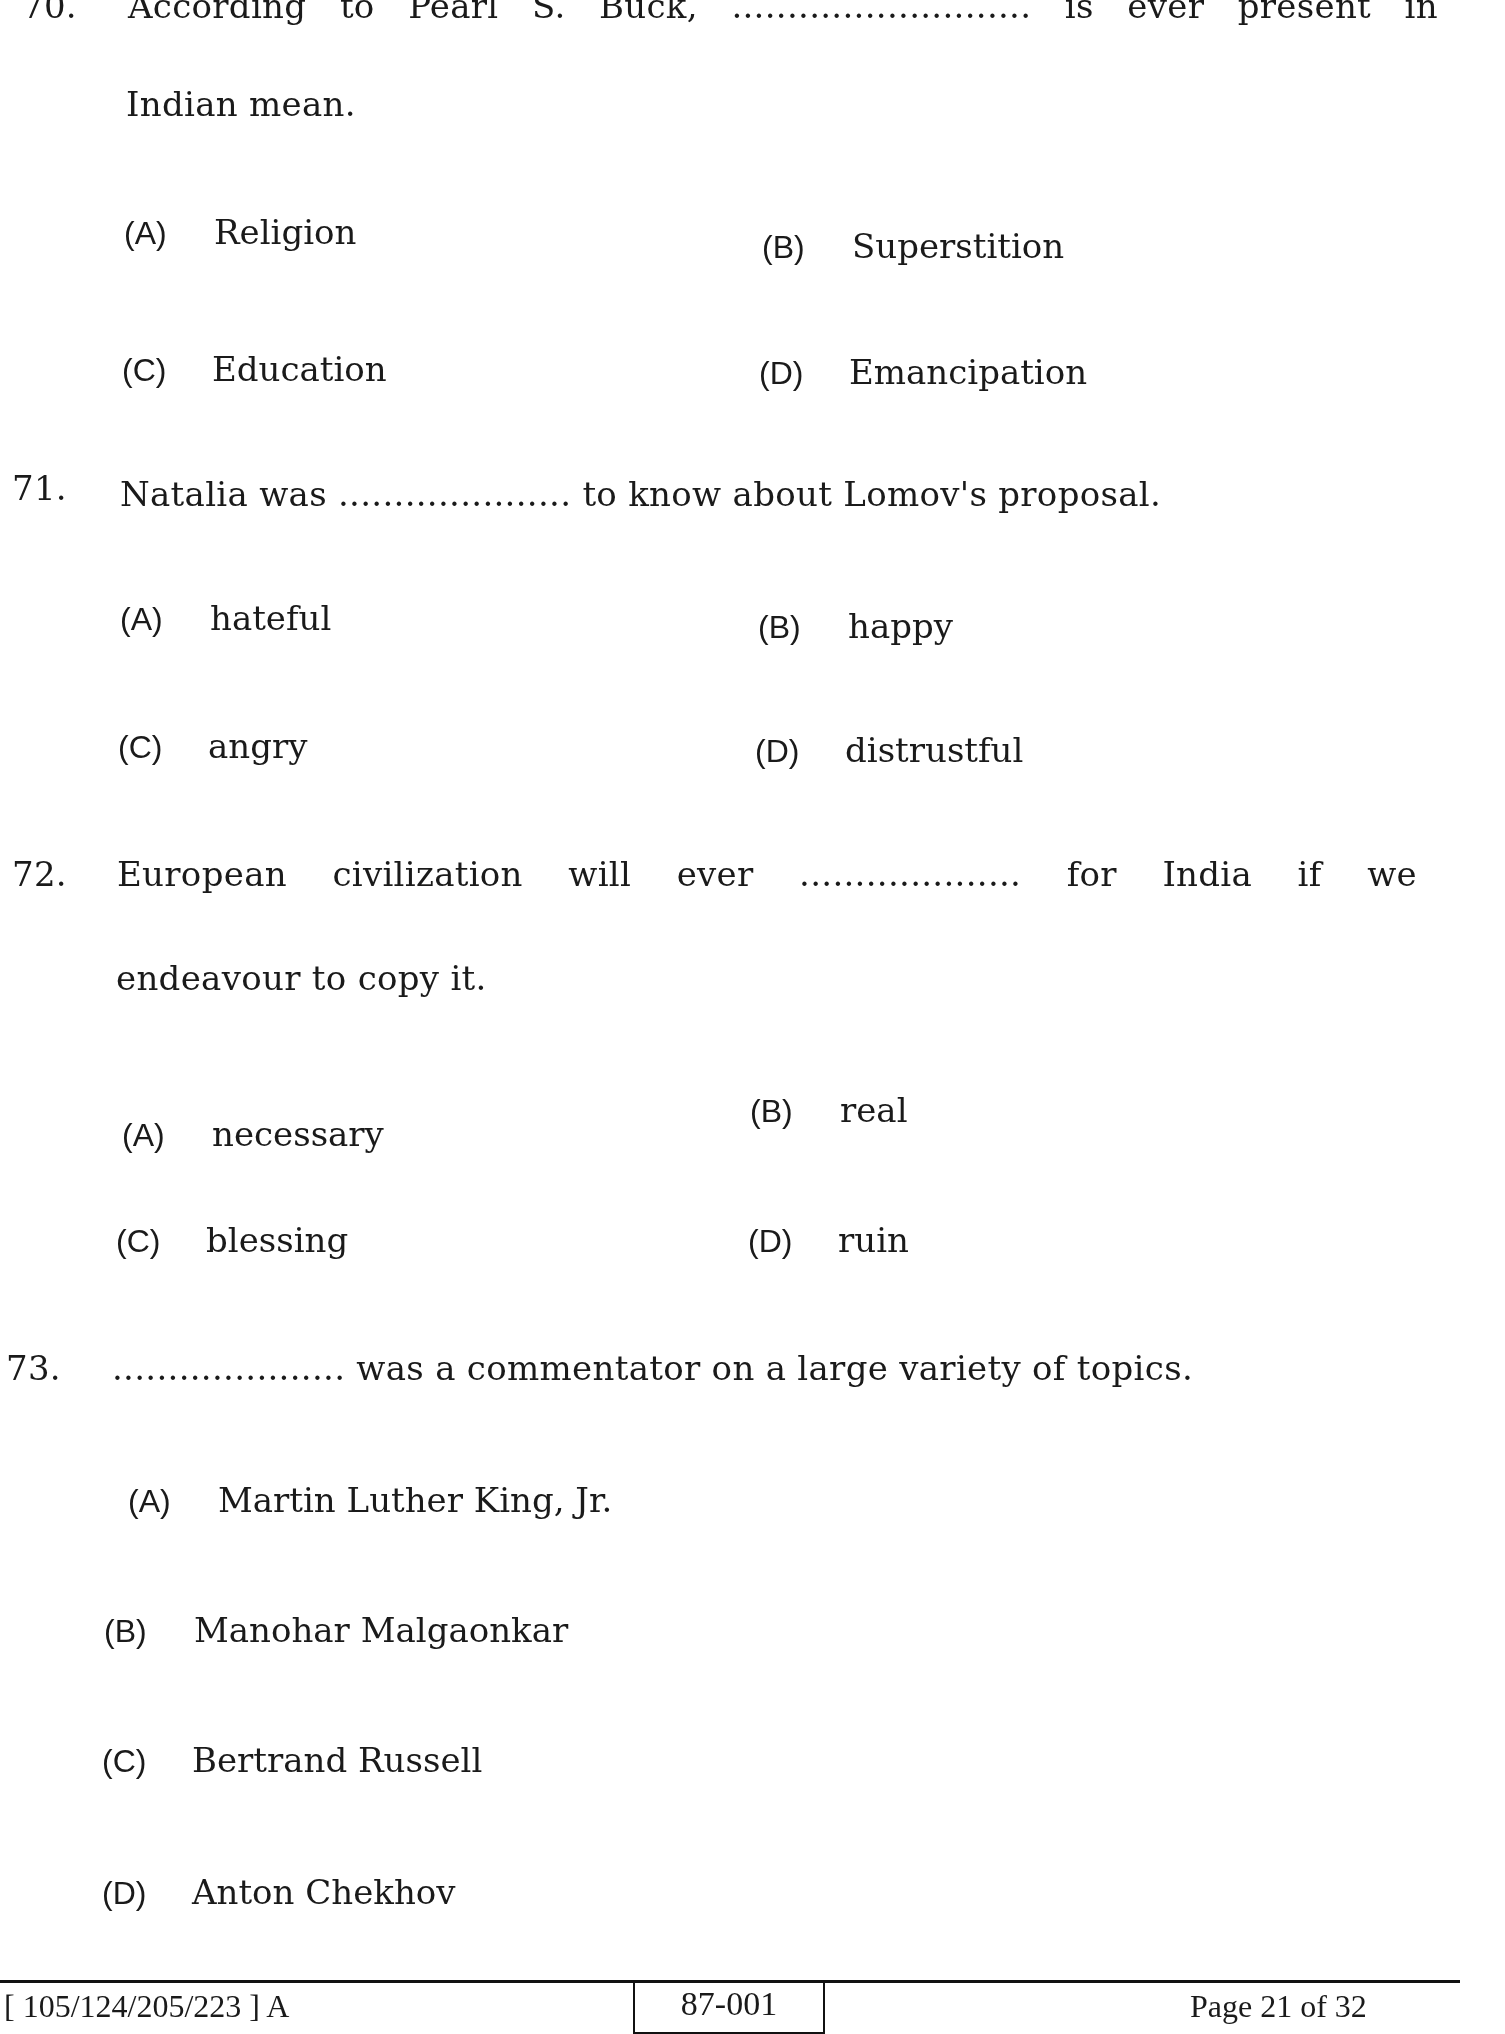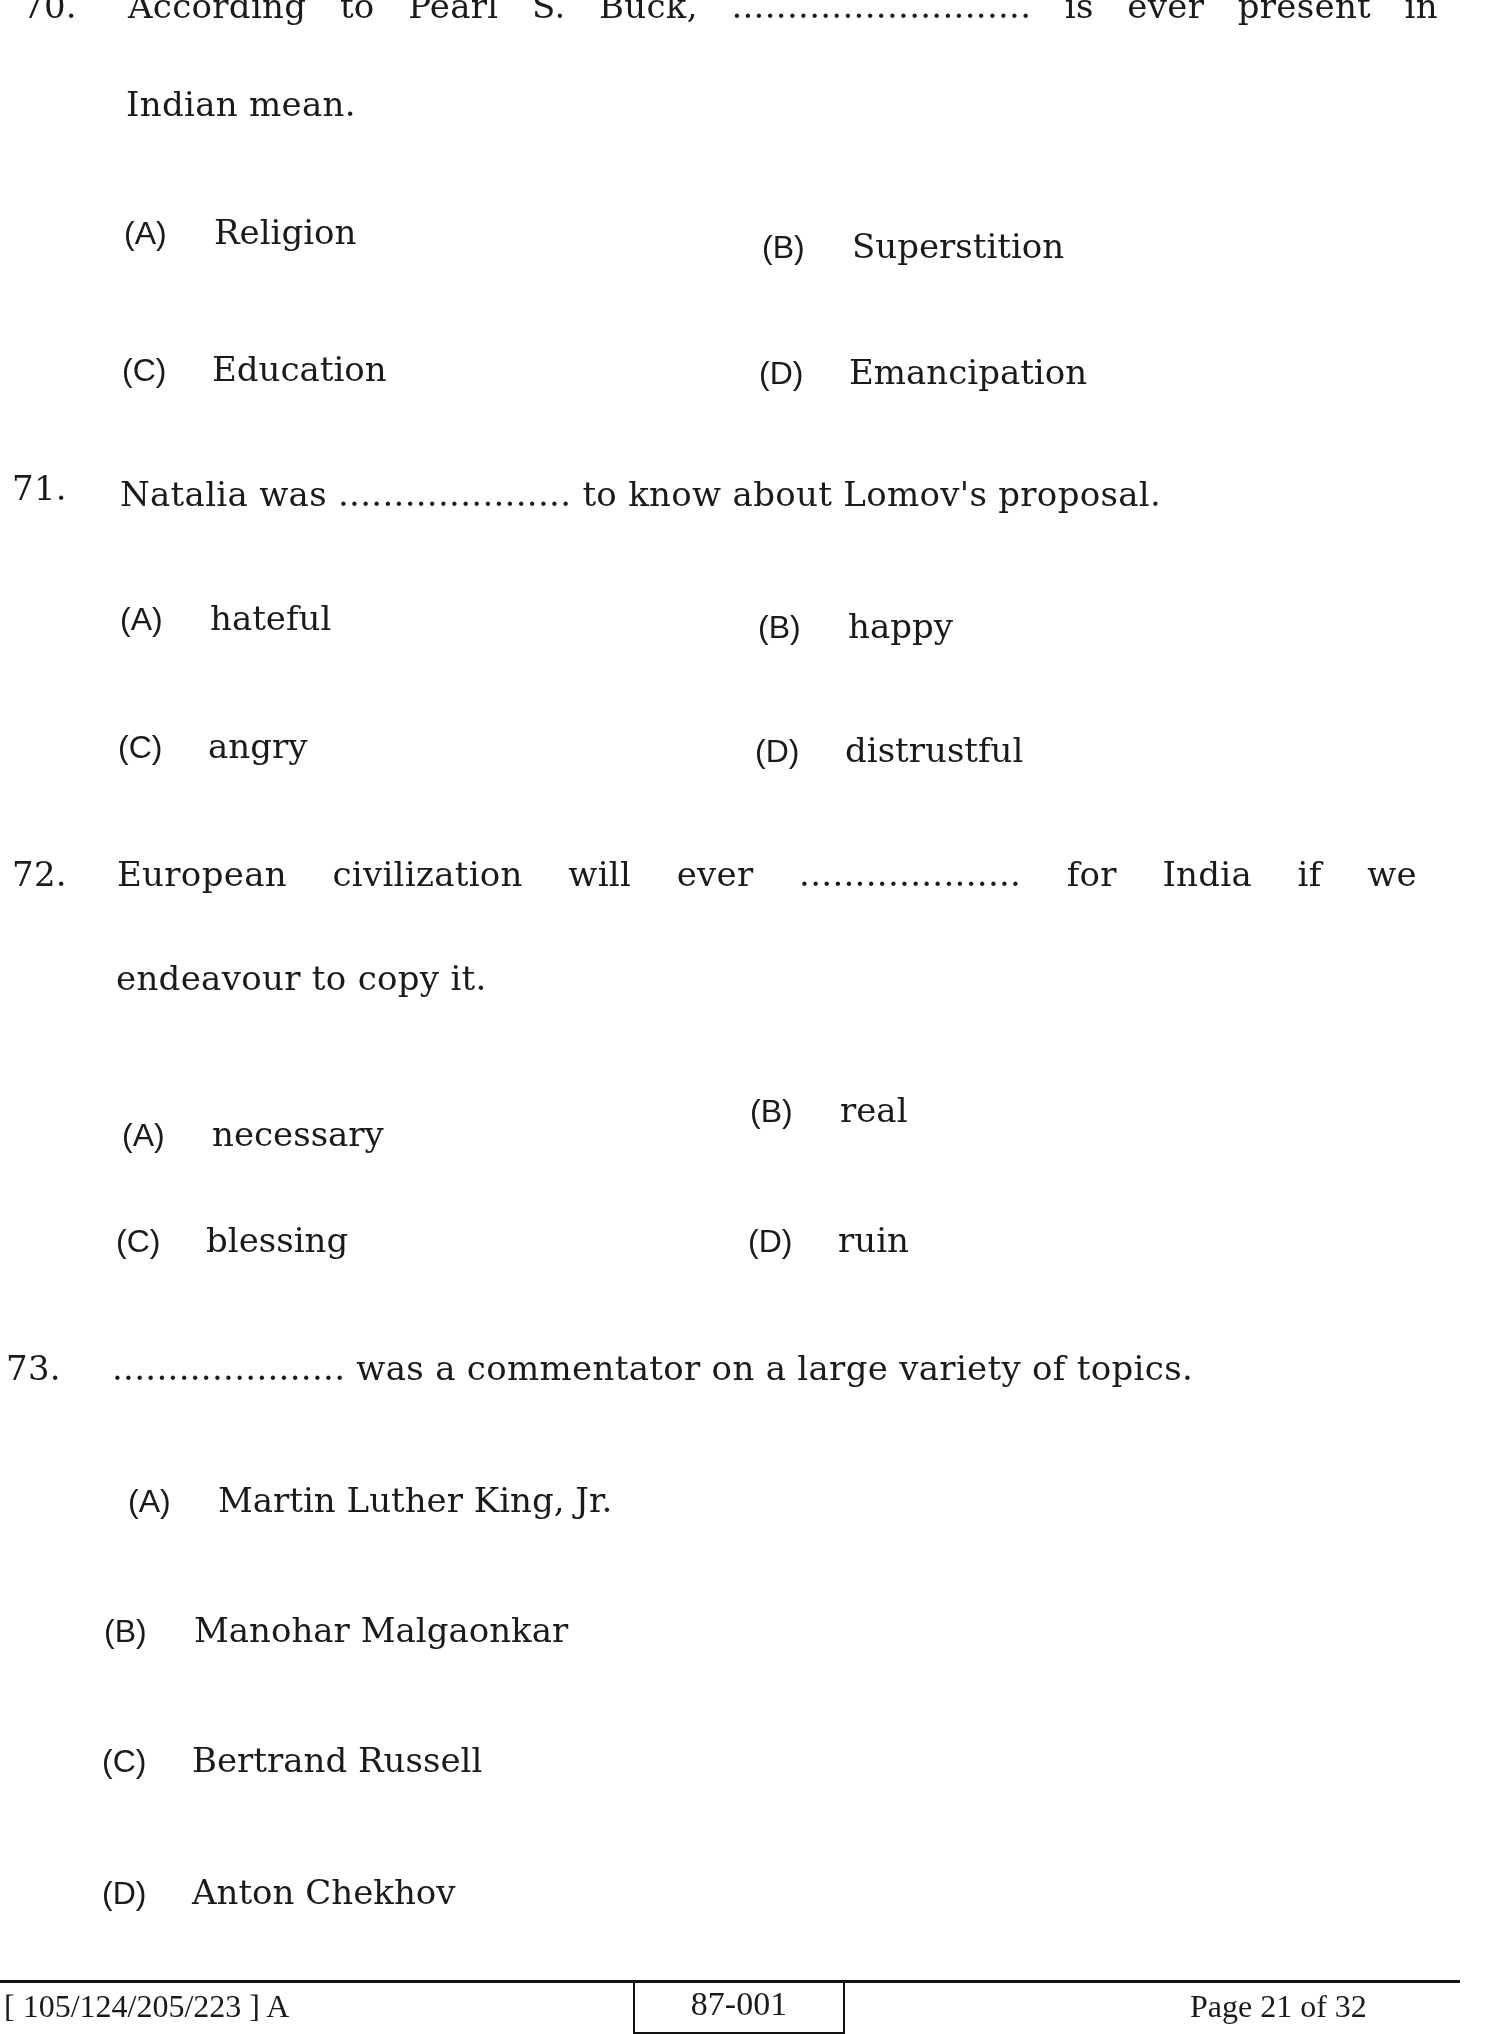--- a/index.html
+++ b/index.html
@@ -5,21 +5,21 @@
   html, body { margin: 0; padding: 0; background: #ffffff; }
   body { width: 1505px; height: 2034px; position: relative; overflow: hidden;
          font-family: "DejaVu Serif", "Liberation Serif", serif; color: #1a1a1a; }
   .abs { position: absolute; white-space: nowrap; }
   .qtext { font-size: 34px; letter-spacing: 0.3px; }
   .opt { font-size: 34px; }
   .optlabel { display: inline-block; width: 90px; font-family: "Liberation Sans", sans-serif; font-size: 32px; }
   .justify { display: flex; justify-content: space-between; }
   .footer-rule { position: absolute; left: 0; top: 1980px; width: 1460px; height: 3px; background: #111; }
   .footer-left { left: 4px; top: 1988px; font-size: 32px; font-family: "Liberation Serif", serif; }
-  .footer-box { left: 633px; top: 1980px; width: 212px; height: 54px; border: 2px solid #111; border-top: none;
+  .footer-box { left: 633px; top: 1980px; width: 192px; height: 54px; border: 2px solid #111; border-top: none;
                 box-sizing: border-box; text-align: center; font-family: "Liberation Serif", serif; font-size: 34px; line-height: 48px; }
   .footer-right { left: 1190px; top: 1988px; font-size: 32px; font-family: "Liberation Serif", serif; font-weight: normal; }
 </style>
 </head>
 <body>
 
 <div class="abs qtext" style="left:22px; top:-14px;">70.</div>
 <div class="abs qtext justify" style="left:128px; top:-14px; width:1310px;">
   <span>According</span>
   <span>to</span>

